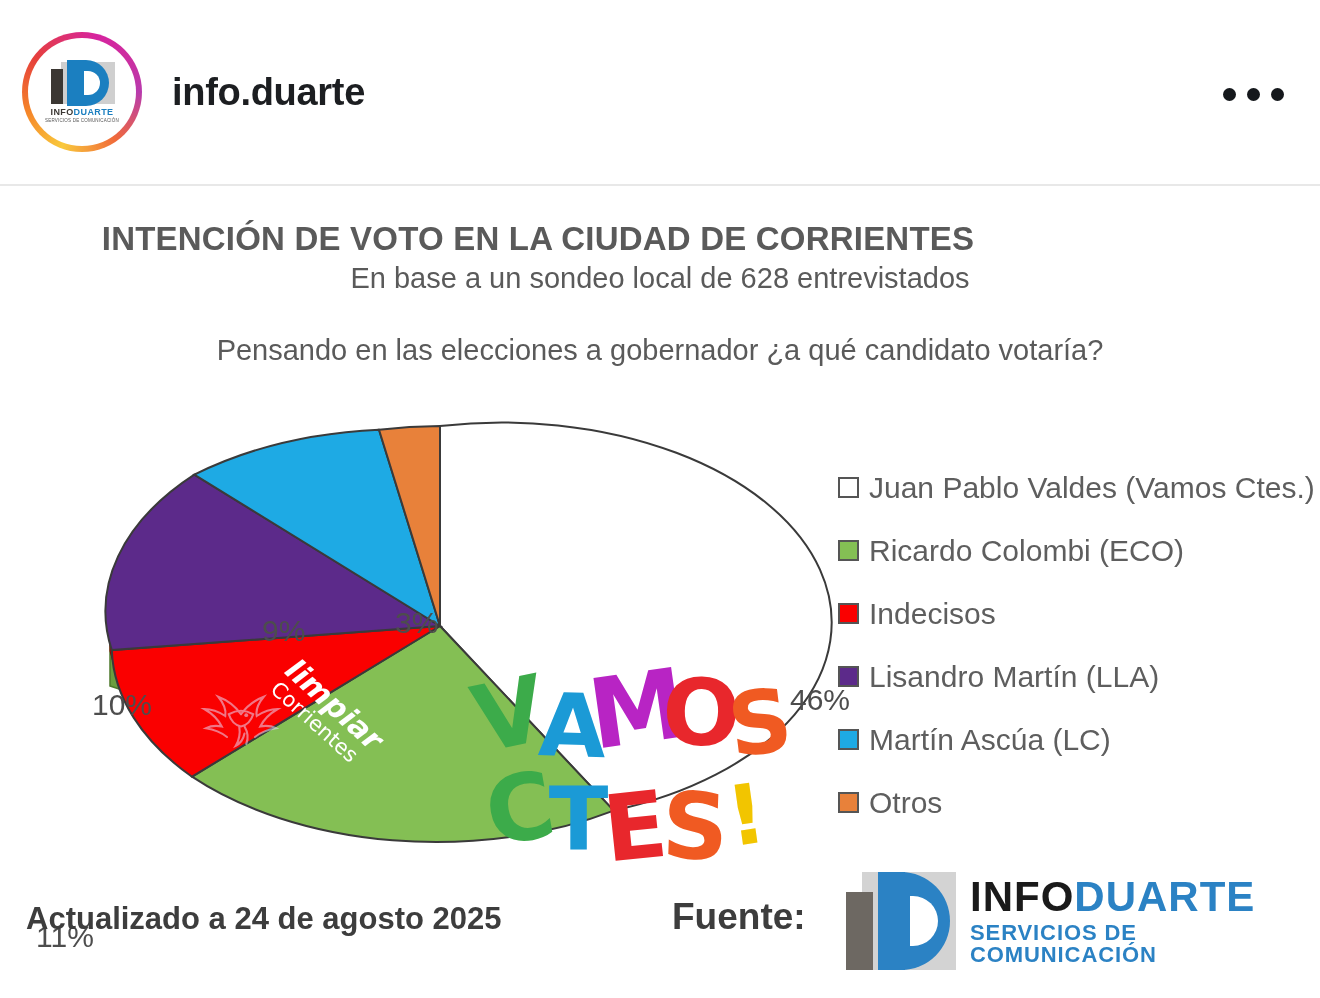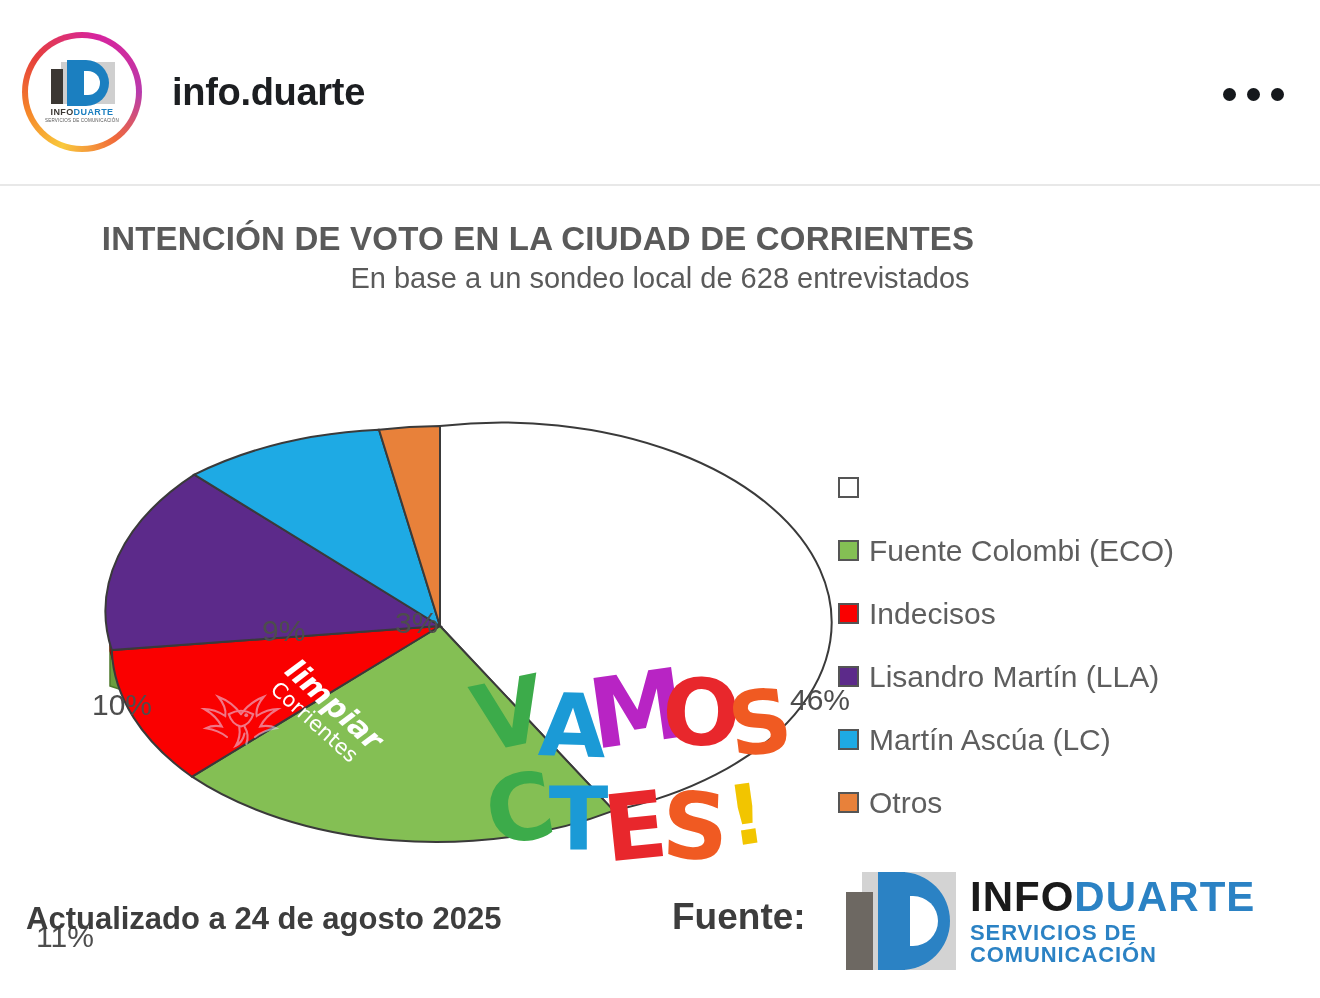--- a/index.html
+++ b/index.html
@@ -374,20 +374,21 @@
     <i></i>
       <i></i>
       <i></i>
   </div>
 </div>
 
 <div class="poster">
 
   <div class="title-main">INTENCIÓN DE VOTO EN LA CIUDAD DE CORRIENTES</div>
   <div class="title-sub">En base a un sondeo local de 628 entrevistados</div>
+  <div class="question">Pensando en las elecciones a gobernador ¿a qué candidato votaría?</div>
 
   <div class="chart-area">
 
     <svg class="pie-svg" width="880" height="560" viewBox="0 0 880 560">
       <defs>
         <clipPath id="belowCut">
           <rect x="0" y="240" width="880" height="340"></rect>
         </clipPath>
       </defs>
 
@@ -456,24 +457,25 @@
     <div class="pct pct-3">3%</div>
     <div class="pct pct-9">9%</div>
     <div class="pct pct-10">10%</div>
     <div class="pct pct-11">11%</div>
 
   </div>
 
   <div class="legend">
     <div class="legend-row">
       <span class="legend-swatch" style="background:#ffffff"></span>
+      <span class="legend-label">Juan Pablo Valdes (Vamos Ctes.)</span>
     </div>
     <div class="legend-row">
       <span class="legend-swatch" style="background:#84bf54"></span>
-      <span class="legend-label">Fuente Colombi (ECO)</span>
+      <span class="legend-label">Ricardo Colombi (ECO)</span>
     </div>
     <div class="legend-row">
       <span class="legend-swatch" style="background:#fa0000"></span>
       <span class="legend-label">Indecisos</span>
     </div>
     <div class="legend-row">
       <span class="legend-swatch" style="background:#5c2a8a"></span>
       <span class="legend-label">Lisandro Martín (LLA)</span>
     </div>
     <div class="legend-row">

